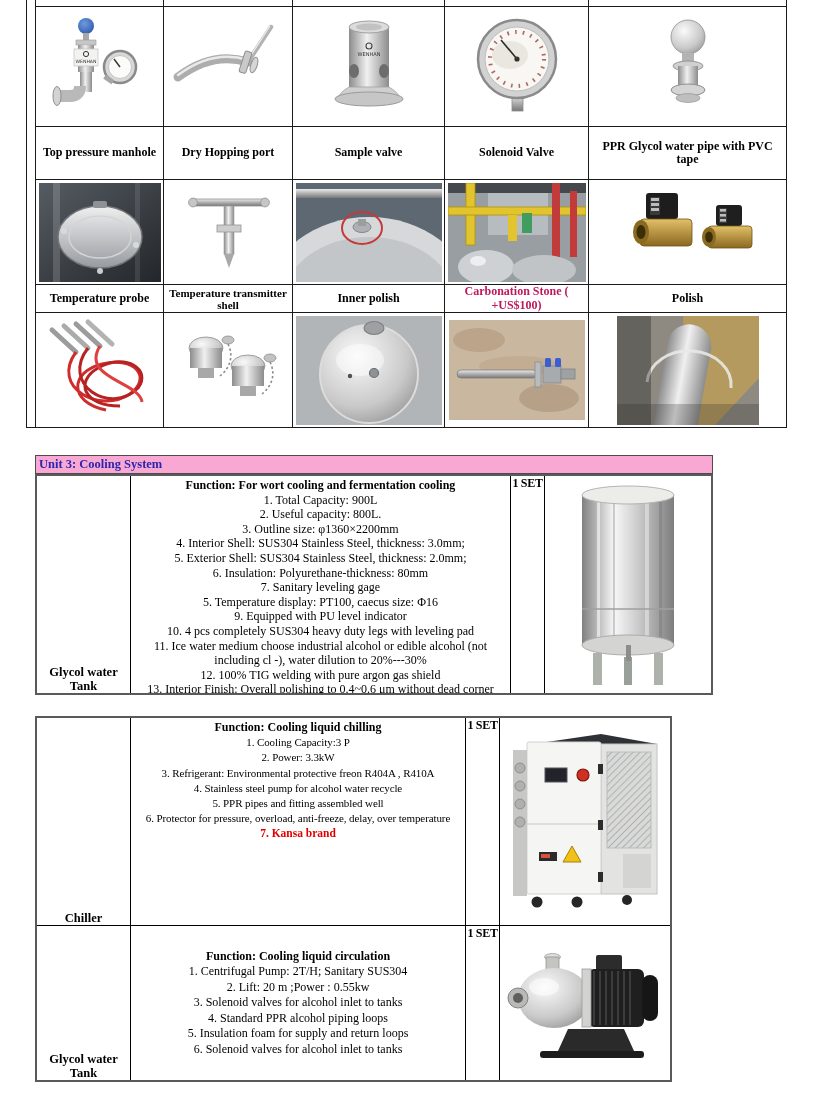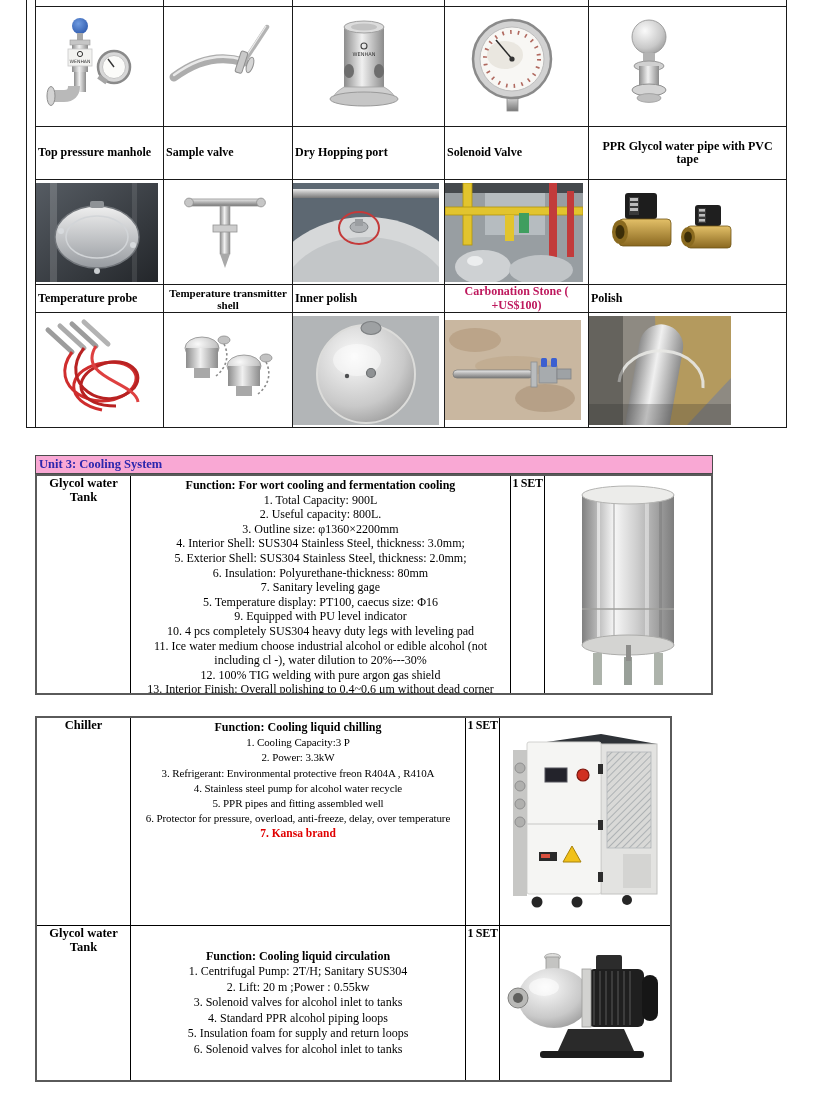--- a/index.html
+++ b/index.html
@@ -5,37 +5,37 @@
   html,body{margin:0;padding:0;background:#fff;}
   #page{position:relative;width:828px;height:1107px;background:#fff;
         font-family:"Liberation Serif",serif;color:#000;overflow:hidden;}
 
   
   #parts{position:absolute;left:26px;top:0;width:760px;height:428px;
          display:grid;grid-template-columns:9px 128px 129px 152px 144px 198px;
          grid-template-rows:7px 120px 53px 105px 28px 115px;
          border-left:1px solid #1a1a1a;}
   .pc{border-right:1px solid #1a1a1a;border-bottom:1px solid #1a1a1a;
-      box-sizing:border-box;display:flex;align-items:center;justify-content:flex-start;overflow:hidden;}
+      box-sizing:border-box;display:flex;align-items:center;justify-content:center;overflow:hidden;}
   .strip{grid-column:1;grid-row:1/7;}
   .plabel{font-weight:bold;font-size:12px;text-align:center;line-height:13.5px;padding:0 2px;}
   .plabel.sm{font-size:11px;line-height:12px;}
   .red{color:#be185d;}
 
   
   #unit3-header{position:absolute;left:35px;top:455px;width:678px;height:19px;
       box-sizing:border-box;border:1px solid #4c4c4c;background:#f9a8d4;
       font-weight:bold;font-size:12.5px;line-height:16px;color:#2b26ad;padding-left:3px;}
   .spec-table{position:absolute;box-sizing:border-box;border:2px solid #5a5a5a;background:#fff;}
   #unit3-table{left:35px;top:474px;width:678px;height:221px;display:flex;}
   #lower-table{left:35px;top:716px;width:637px;height:366px;display:flex;flex-direction:column;}
   .trow{display:flex;box-sizing:border-box;}
   .tcell{box-sizing:border-box;border-right:1px solid #000;overflow:hidden;}
   .tcell:last-child{border-right:none;}
-  .name-cell{display:flex;align-items:flex-start;justify-content:center;text-align:center;
+  .name-cell{display:flex;align-items:flex-end;justify-content:center;text-align:center;
       font-weight:bold;font-size:12.5px;line-height:14px;padding:0 4px;}
   .qty-cell{display:flex;justify-content:center;
       font-weight:bold;font-size:12px;letter-spacing:-0.3px;}
   .img-cell{display:flex;align-items:center;justify-content:center;}
   .spec-cell{padding:2px 4px;text-align:center;}
   .fn-title{font-weight:bold;font-size:12px;line-height:14.6px;}
   .specs div{font-size:12px;line-height:14.6px;}
   .chiller-specs .fn-title{line-height:15.2px;}
   .chiller-specs .specs div{font-size:11px;line-height:15.2px;letter-spacing:-0.1px;}
   .brand-line{font-weight:bold;font-size:11.5px;line-height:15.2px;color:#e00000;}
@@ -164,24 +164,24 @@
         <rect x="50" y="55" width="20" height="22" fill="url(#gSteelH)"></rect>
         <ellipse cx="60" cy="79" rx="17" ry="6" fill="#d4d4d4" stroke="#8f8f8f" stroke-width="1"></ellipse>
         <ellipse cx="60" cy="87" rx="12" ry="4.4" fill="#bfbfbf" stroke="#9a9a9a" stroke-width="0.8"></ellipse>
       </svg>
     </div>
 
     <div class="pc plabel">
         <span>Top pressure manhole</span>
       </div>
     <div class="pc plabel">
+        <span>Dry Hopping port</span>
+      </div>
+    <div class="pc plabel">
         <span>Sample valve</span>
-      </div>
-    <div class="pc plabel">
-        <span>Dry Hopping port</span>
       </div>
     <div class="pc plabel">
         <span>Solenoid Valve</span>
       </div>
     <div class="pc plabel">
         <span>PPR Glycol water pipe with PVC tape</span>
       </div>
 
     <div class="pc">
       <svg width="122" height="99" viewBox="0 0 122 99">

